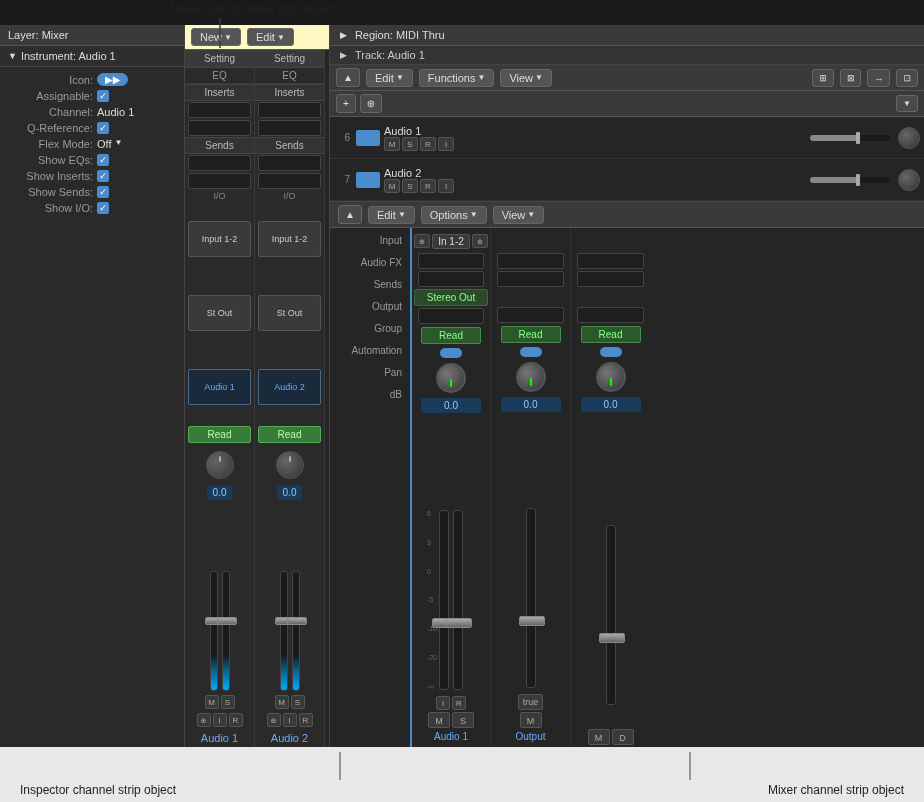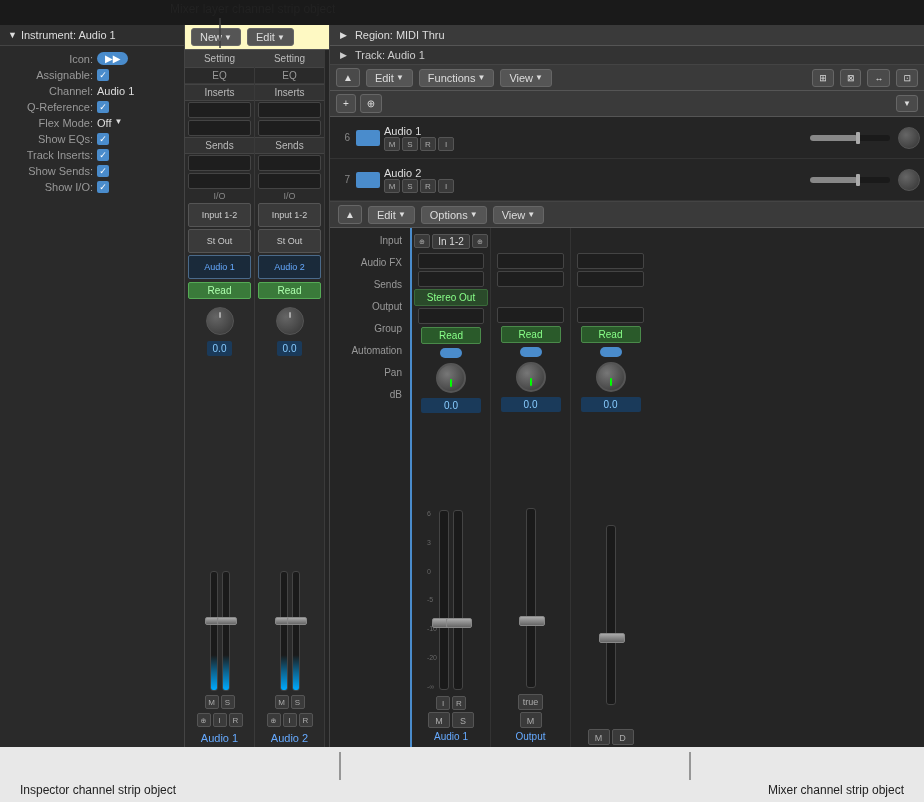--- a/index.html
+++ b/index.html
@@ -195,24 +195,24 @@
       text-align: center;
       padding: 1px 0;
     }
 
     .cs-io-btn {
       width: 90%;
       background: #3a3a3a;
       border: 1px solid #555;
       border-radius: 2px;
       text-align: center;
-      padding: 6px 0;
+      padding: 12px 0;
       font-size: 9px;
       color: #ccc;
-      margin: 1px 0;
+      margin: 19px 0;
     }
 
     .cs-read-btn {
       width: 90%;
       background: #3a7a3a;
       border: 1px solid #5a5;
       border-radius: 2px;
       text-align: center;
       padding: 2px 0;
       font-size: 10px;
@@ -676,20 +676,21 @@
 
 <div style="position:absolute; top:2px; left:170px; color:#222; font-size:12px; z-index:100;">Mixer layer channel strip object</div>
 
 <svg style="position:absolute; top:0; left:0; width:924px; height:50px; pointer-events:none; z-index:99;">
   <line x1="220" y1="18" x2="220" y2="48" stroke="#333" stroke-width="1"></line>
 </svg>
 
 <div class="main-container" style="top:25px; bottom:55px;">
 
   <div class="inspector-panel">
+    <div class="inspector-header">Layer: Mixer</div>
     <div class="instrument-header">
       <span class="triangle">▼</span>
       <span>Instrument: Audio 1</span>
     </div>
     <div class="inspector-body">
       <div class="inspector-row">
         <span class="inspector-label">Icon:</span>
         <span class="blue-pill">▶▶</span>
       </div>
       <div class="inspector-row">
@@ -709,21 +710,21 @@
         <span class="inspector-value" style="display:flex;gap:3px;">
           <span>Off</span>
           <span style="font-size:8px;">▼</span>
         </span>
       </div>
       <div class="inspector-row">
         <span class="inspector-label">Show EQs:</span>
         <span class="checkbox-blue">✓</span>
       </div>
       <div class="inspector-row">
-        <span class="inspector-label">Track Inserts:</span>
+        <span class="inspector-label">Show Inserts:</span>
         <span class="checkbox-blue">✓</span>
       </div>
       <div class="inspector-row">
         <span class="inspector-label">Show Sends:</span>
         <span class="checkbox-blue">✓</span>
       </div>
       <div class="inspector-row">
         <span class="inspector-label">Show I/O:</span>
         <span class="checkbox-blue">✓</span>
       </div>

